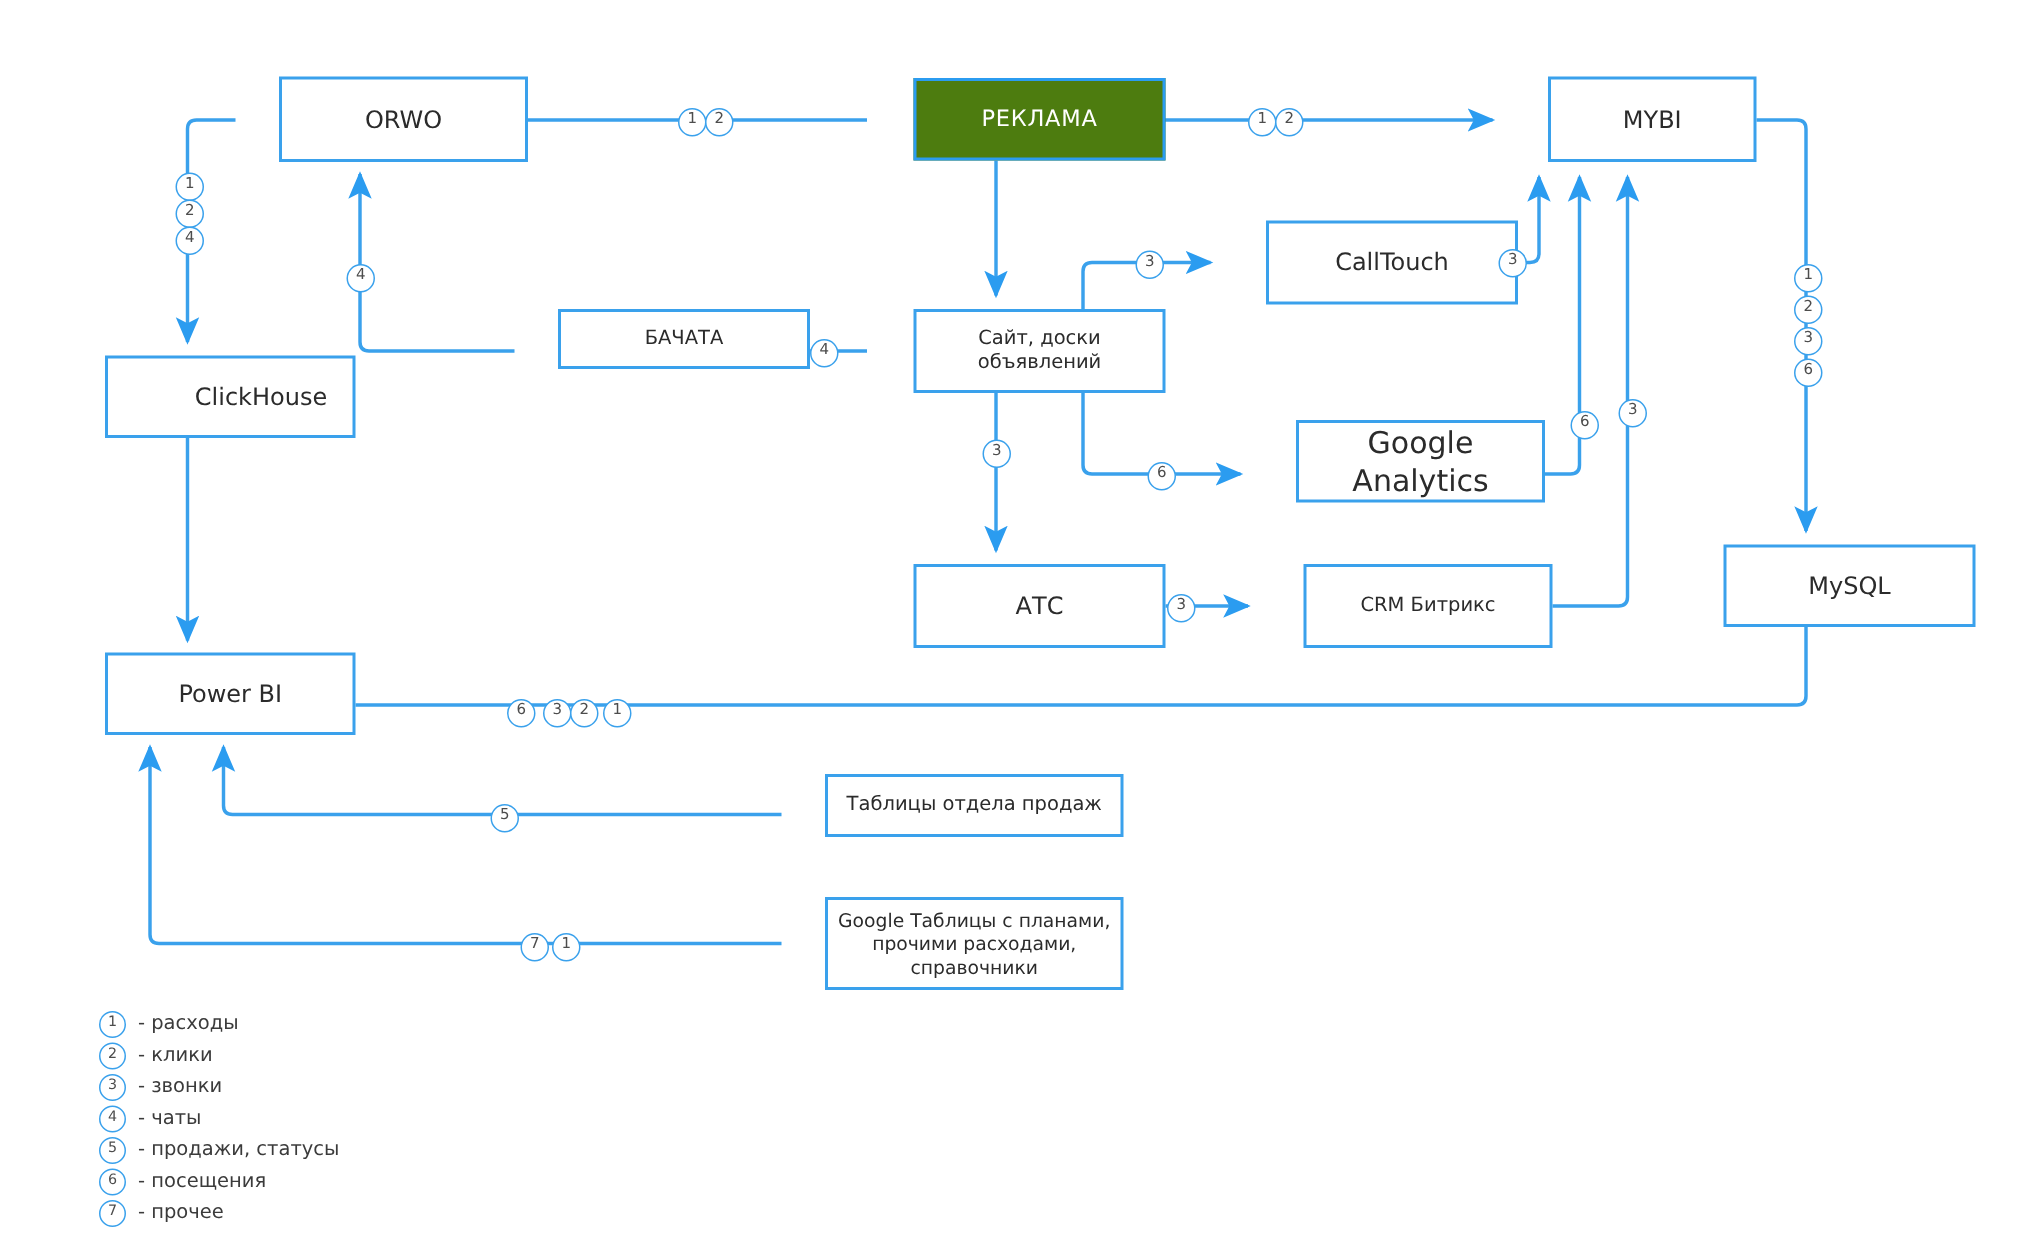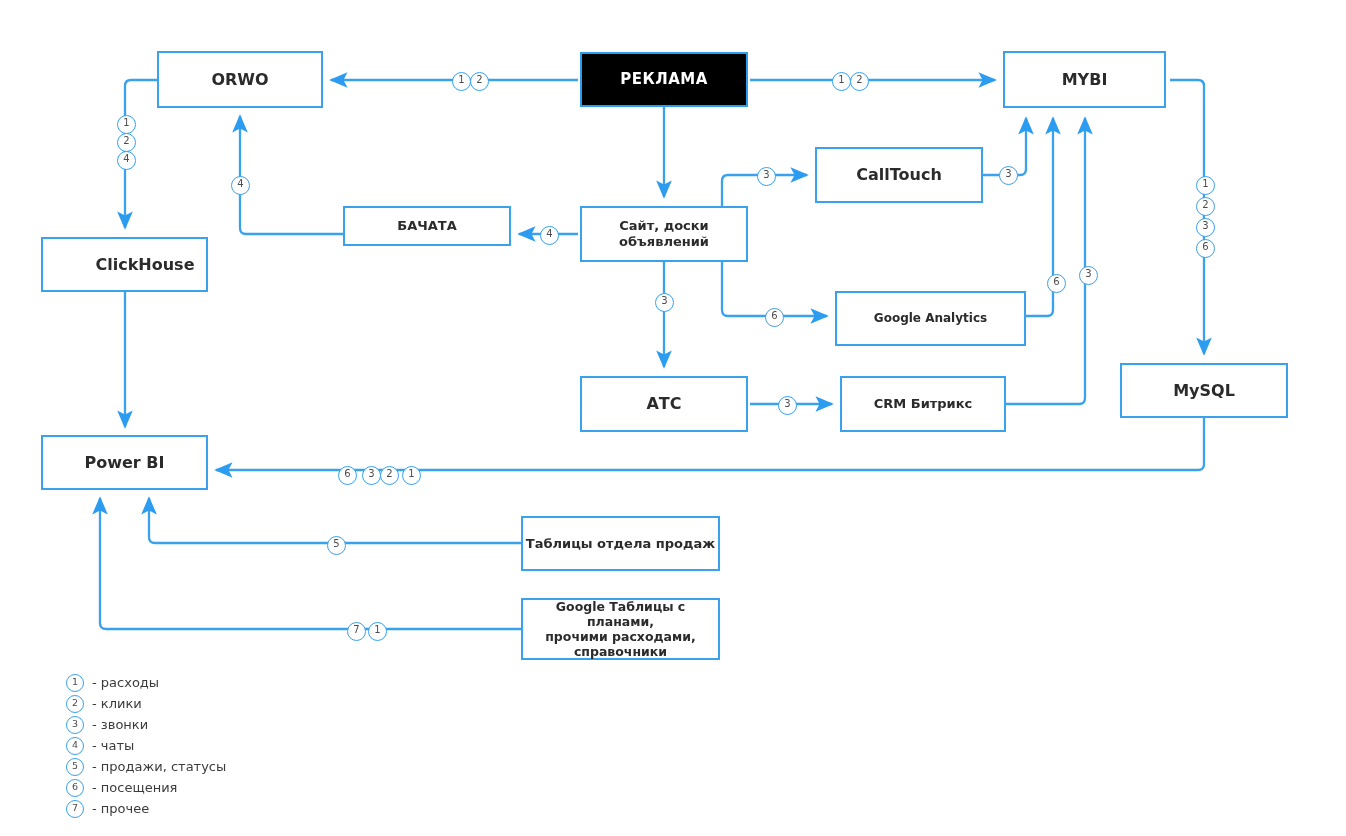--- a/index.html
+++ b/index.html
@@ -1,22 +1,22 @@
 <!DOCTYPE html>
 <html><head>
 <meta charset="utf-8">
 <style>
   html,body{margin:0;padding:0;background:#ffffff;}
   body{font-family:"DejaVu Sans","Liberation Sans",sans-serif;}
   #canvas{position:relative;width:1346px;height:836px;overflow:hidden;background:#fff;}
   svg#wires{position:absolute;left:0;top:0;width:1346px;height:836px;}
   .node{position:absolute;box-sizing:border-box;border:2px solid #3aa1ec;border-radius:0;background:#ffffff;
-        display:flex;align-items:center;justify-content:center;text-align:center;color:#2b2b2b;font-weight:bold;
-        line-height:1.22;}
-  .node.filled{background:#000000;border-color:#2b9cf0;color:#ffffff;letter-spacing:.5px;}
+        display:flex;align-items:center;justify-content:center;text-align:center;color:#2b2b2b;font-weight:normal;
+        line-height:1.22;margin-left:29px;}
+  .node.filled{background:#4d7c0f;border-color:#2b9cf0;color:#ffffff;letter-spacing:.5px;}
   .badge{position:absolute;width:17px;height:17px;border-radius:50%;border:1.6px solid #3aa1ec;background:#fff;
          color:#4d4d4d;font-size:10px;line-height:14px;text-align:center;font-family:"DejaVu Sans","Liberation Sans",sans-serif;}
   #legend{position:absolute;left:66px;top:672px;}
   .leg-row{display:flex;align-items:center;height:21px;}
   .leg-badge{width:16px;height:16px;border-radius:50%;border:1.6px solid #3aa1ec;background:#fff;color:#4d4d4d;
              font-size:9.5px;line-height:13px;text-align:center;flex:0 0 auto;}
   .leg-text{margin-left:8px;font-size:13px;color:#3b3b3b;font-weight:normal;}
 </style>
 </head>
 <body>
@@ -51,52 +51,52 @@
       </g>
   </svg>
 
   <div id="node-layer">
       <div class="node" style="left: 157px; top: 51px; width: 166px; height: 57px; font-size: 16px;">
         <span style="white-space: pre-line;">ORWO</span>
       </div>
       <div class="node filled" style="left: 580px; top: 52px; width: 168px; height: 55px; font-size: 15px;">
         <span style="white-space: pre-line;">РЕКЛАМА</span>
       </div>
-      <div class="node" style="left: 1003px; top: 51px; width: 163px; height: 57px; font-size: 16px;">
+      <div class="node" style="left: 1003px; top: 51px; width: 139px; height: 57px; font-size: 16px;">
         <span style="white-space: pre-line;">MYBI</span>
       </div>
       <div class="node" style="left: 815px; top: 147px; width: 168px; height: 56px; font-size: 16px;">
         <span style="white-space: pre-line;">CallTouch</span>
       </div>
       <div class="node" style="left: 343px; top: 206px; width: 168px; height: 40px; font-size: 13px;">
         <span style="white-space: pre-line;">БАЧАТА</span>
       </div>
       <div class="node" style="left: 580px; top: 206px; width: 168px; height: 56px; font-size: 13px;">
         <span style="white-space: pre-line;">Сайт, доски
 объявлений</span>
       </div>
       <div class="node" style="left: 41px; top: 237px; width: 167px; height: 55px; font-size: 16px; padding-left: 41px;">
         <span style="white-space: pre-line;">ClickHouse</span>
       </div>
-      <div class="node" style="left: 835px; top: 291px; width: 191px; height: 55px; font-size: 12px;">
+      <div class="node" style="left: 835px; top: 280px; width: 166px; height: 55px; font-size: 20px;">
         <span style="white-space: pre-line;">Google Analytics</span>
       </div>
       <div class="node" style="left: 1120px; top: 363px; width: 168px; height: 55px; font-size: 16px; text-align: right;">
         <span style="white-space: pre-line;">MySQL</span>
       </div>
       <div class="node" style="left: 580px; top: 376px; width: 168px; height: 56px; font-size: 16px;">
         <span style="white-space: pre-line;">АТС</span>
       </div>
       <div class="node" style="left: 840px; top: 376px; width: 166px; height: 56px; font-size: 13px; align-items: center;">
         <span style="white-space: pre-line;">CRM Битрикс</span>
       </div>
       <div class="node" style="left: 41px; top: 435px; width: 167px; height: 55px; font-size: 16px;">
         <span style="white-space: pre-line;">Power BI</span>
       </div>
-      <div class="node" style="left: 521px; top: 516px; width: 199px; height: 55px; font-size: 13px;">
+      <div class="node" style="left: 521px; top: 516px; width: 199px; height: 42px; font-size: 13px;">
         <span style="white-space: pre-line;">Таблицы отдела продаж</span>
       </div>
       <div class="node" style="left: 521px; top: 598px; width: 199px; height: 62px; font-size: 12.5px;">
         <span style="white-space: pre-line;">Google Таблицы с планами,
 прочими расходами,
 справочники</span>
       </div>
     </div>
   <div id="badge-layer">
       <span class="badge" style="left: 452px; top: 72px;">1</span>

